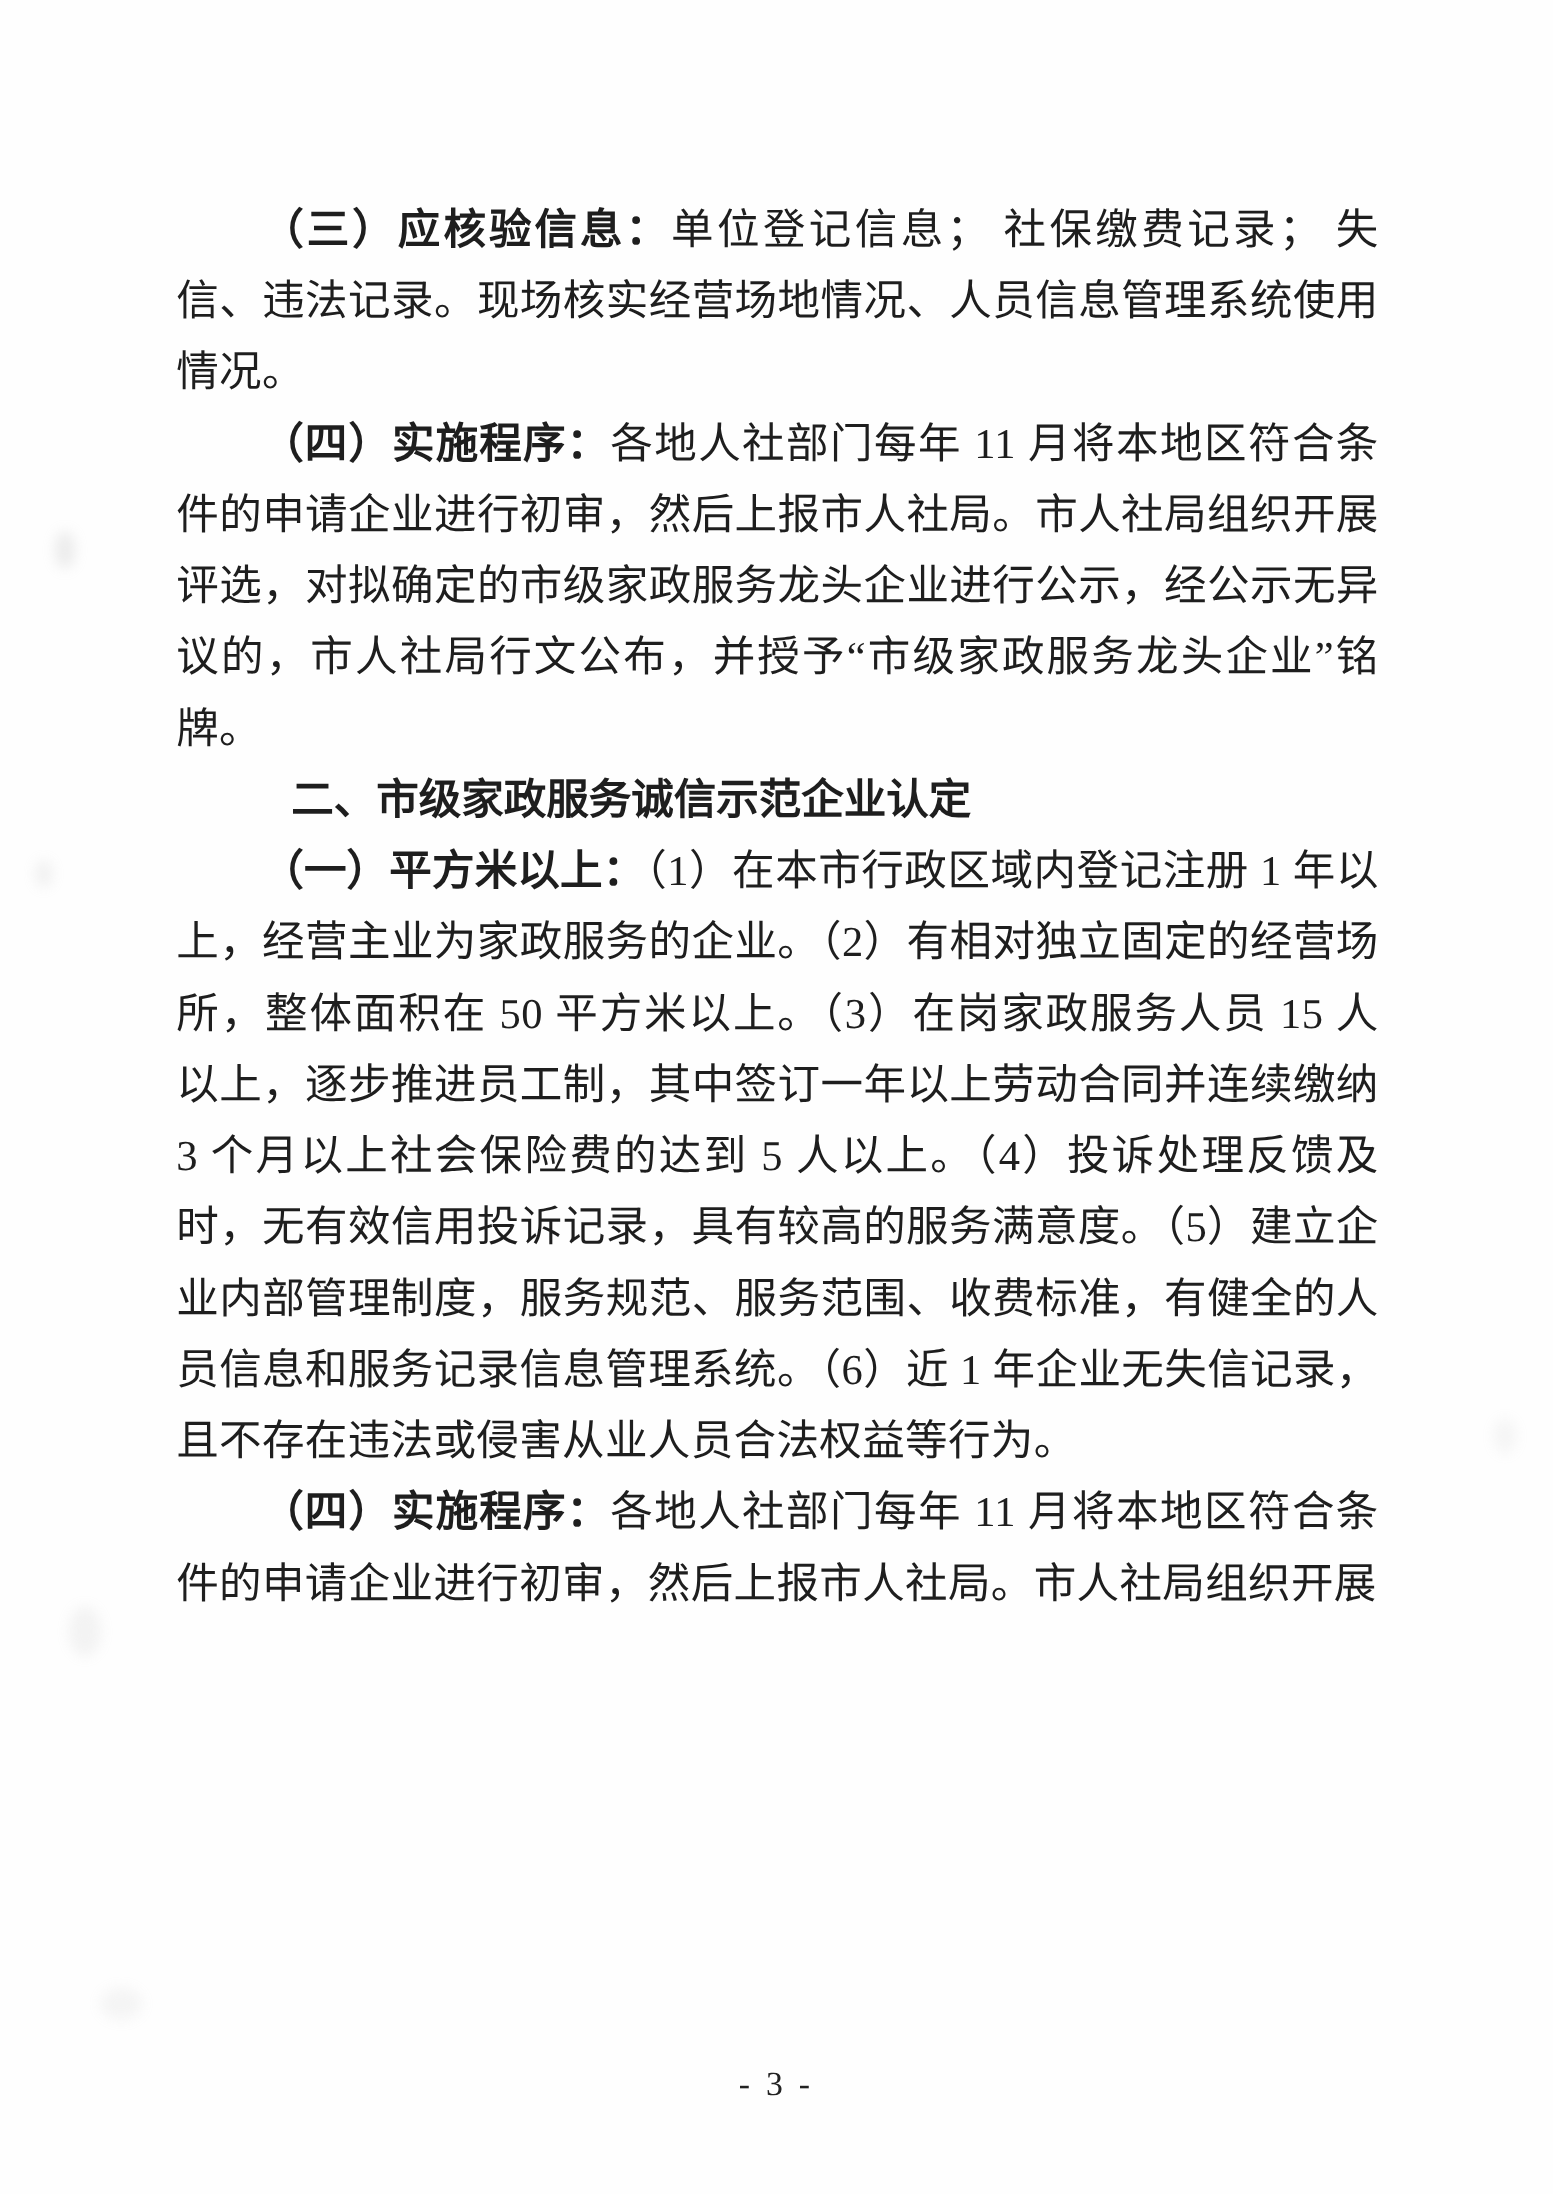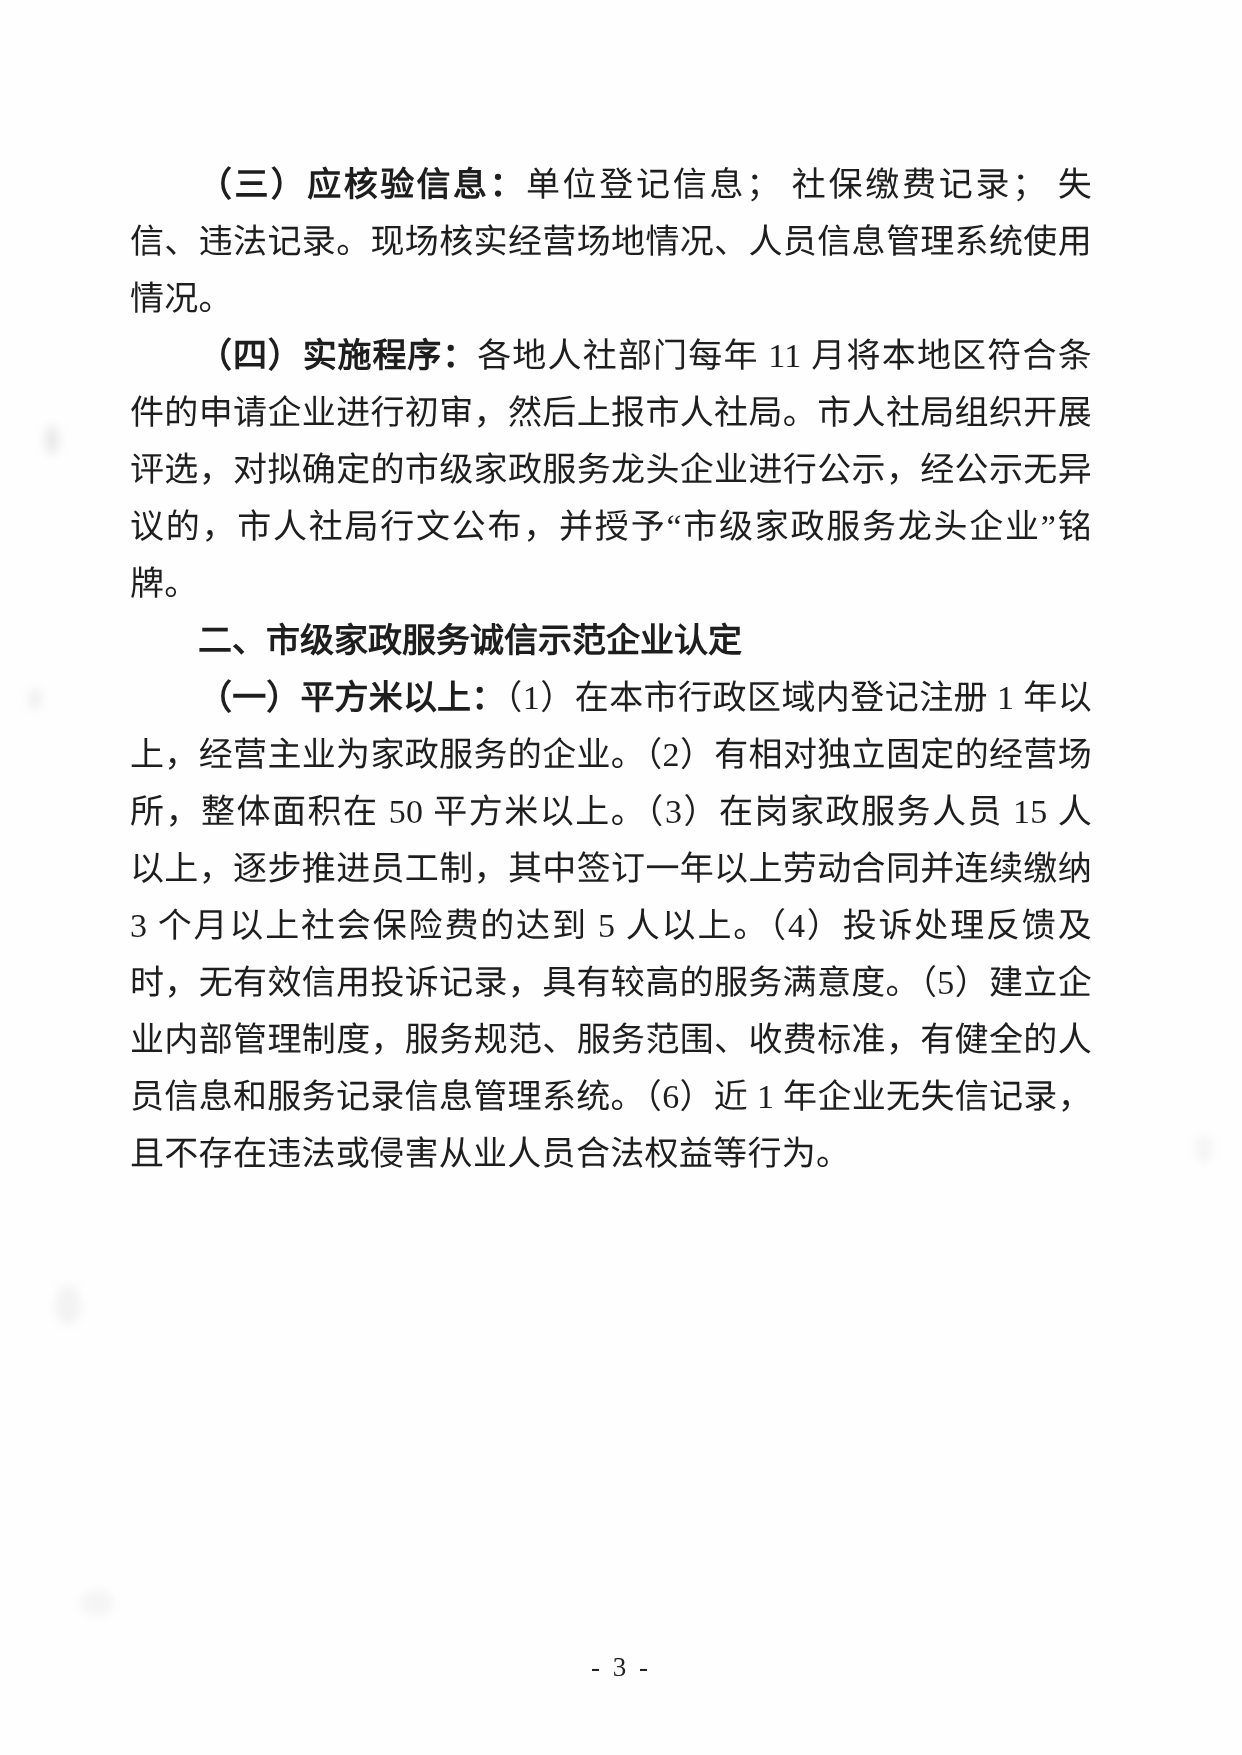--- a/index.html
+++ b/index.html
@@ -30,21 +30,21 @@
     pointer-events: none;
   }
   .artifact.a1 { left: 44px;  top: 425px;  width: 16px; height: 30px; }
   .artifact.a2 { left: 28px;  top: 688px;  width: 14px; height: 22px; opacity:.18; }
   .artifact.a3 { left: 55px;  top: 1285px; width: 26px; height: 40px; opacity:.15; }
   .artifact.a4 { left: 80px;  top: 1590px; width: 34px; height: 26px; opacity:.12; }
   .artifact.a5 { left: 1195px;top: 1135px; width: 18px; height: 28px; opacity:.12; }
 
   .text-block {
     position: absolute;
-    left: 130px;
+    left: 141px;
     top: 156px;
     width: 962px;
     font-size: 34px;
     line-height: 57px;
     text-align: justify;
     letter-spacing: 0.3px;
   }
   .para {
     margin: 0;
     text-indent: 2em;
@@ -53,20 +53,21 @@
   .run { font-weight: normal; }
   .run-b {
     font-weight: bold;
     font-family: "Liberation Sans", "DejaVu Sans", sans-serif;
     letter-spacing: 0;
   }
   .para.heading .run,
   .para.heading .run-b {
     font-weight: bold;
     font-family: Liberation Sans, sans-serif;
+    margin-left: 24px;
   }
   .page-footer {
     position: absolute;
     left: 0;
     top: 1652px;
     width: 100%;
     text-align: center;
     font-size: 27px;
     letter-spacing: 3px;
     color: #222;
@@ -82,19 +83,20 @@
   <span class="artifact a2"></span>
   <span class="artifact a3"></span>
   <span class="artifact a4"></span>
   <span class="artifact a5"></span>
 
   <main class="text-block">
       <p class="para"><span class="run run-b">（三）应核验信息：</span><span class="run">单位登记信息； 社保缴费记录； 失信、违法记录。现场核实经营场地情况、人员信息管理系统使用情况。</span></p>
       <p class="para"><span class="run run-b">（四）实施程序：</span><span class="run">各地人社部门每年 11 月将本地区符合条件的申请企业进行初审，然后上报市人社局。市人社局组织开展评选，对拟确定的市级家政服务龙头企业进行公示，经公示无异议的，市人社局行文公布，并授予“市级家政服务龙头企业”铭牌。</span></p>
       <p class="para heading"><span class="run run-b">二、市级家政服务诚信示范企业认定</span></p>
       <p class="para"><span class="run run-b">（一）平方米以上：</span><span class="run">（1）在本市行政区域内登记注册 1 年以上，经营主业为家政服务的企业。（2）有相对独立固定的经营场所，整体面积在 50 平方米以上。（3）在岗家政服务人员 15 人以上，逐步推进员工制，其中签订一年以上劳动合同并连续缴纳 3 个月以上社会保险费的达到 5 人以上。（4）投诉处理反馈及时，无有效信用投诉记录，具有较高的服务满意度。（5）建立企业内部管理制度，服务规范、服务范围、收费标准，有健全的人员信息和服务记录信息管理系统。（6）近 1 年企业无失信记录，且不存在违法或侵害从业人员合法权益等行为。</span></p>
+      <p class="para"><span class="run run-b">（四）实施程序：</span><span class="run">各地人社部门每年 11 月将本地区符合条件的申请企业进行初审，然后上报市人社局。市人社局组织开展</span></p>
     </main>
 
   <footer class="page-footer">
     <span>- 3 -</span>
   </footer>
 
 </div>
 
 </body></html>

